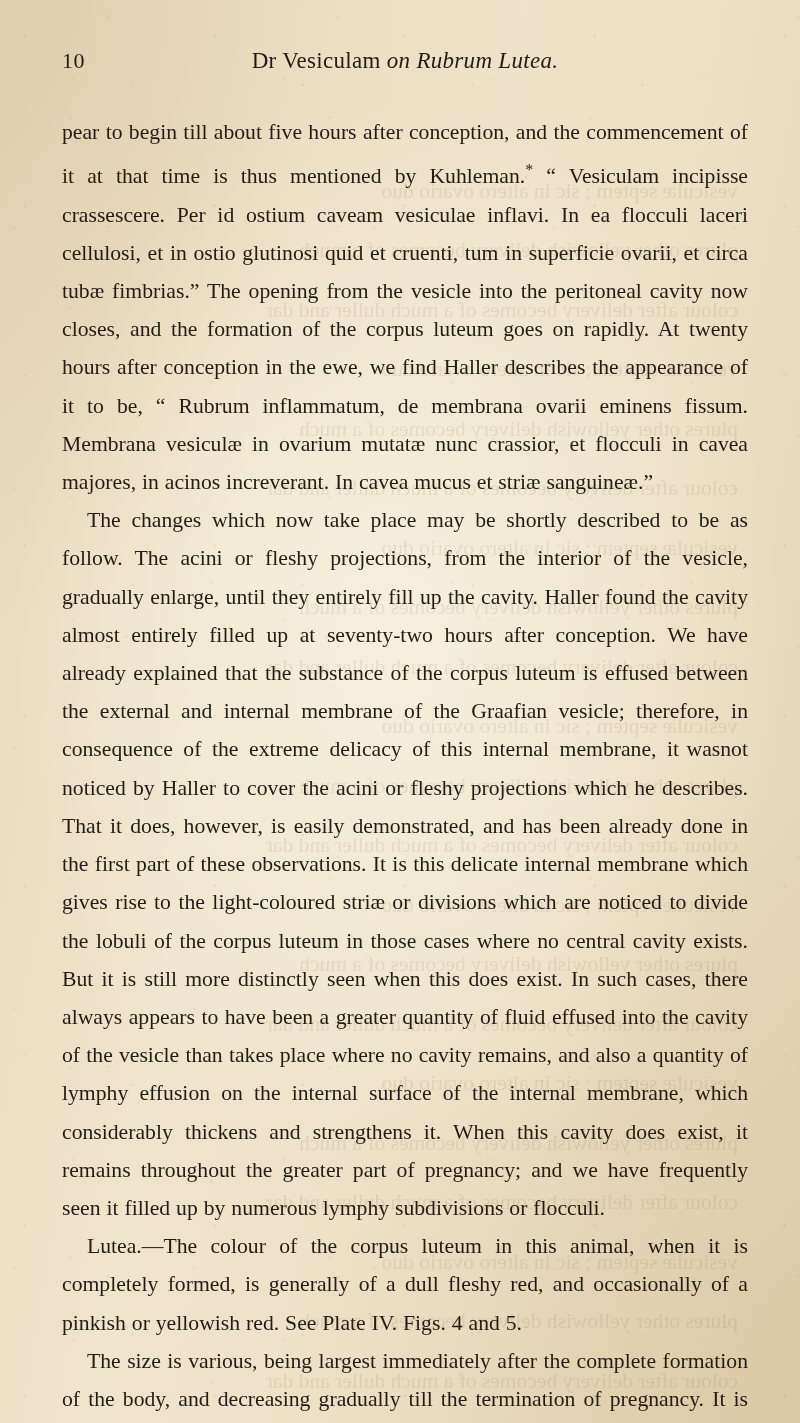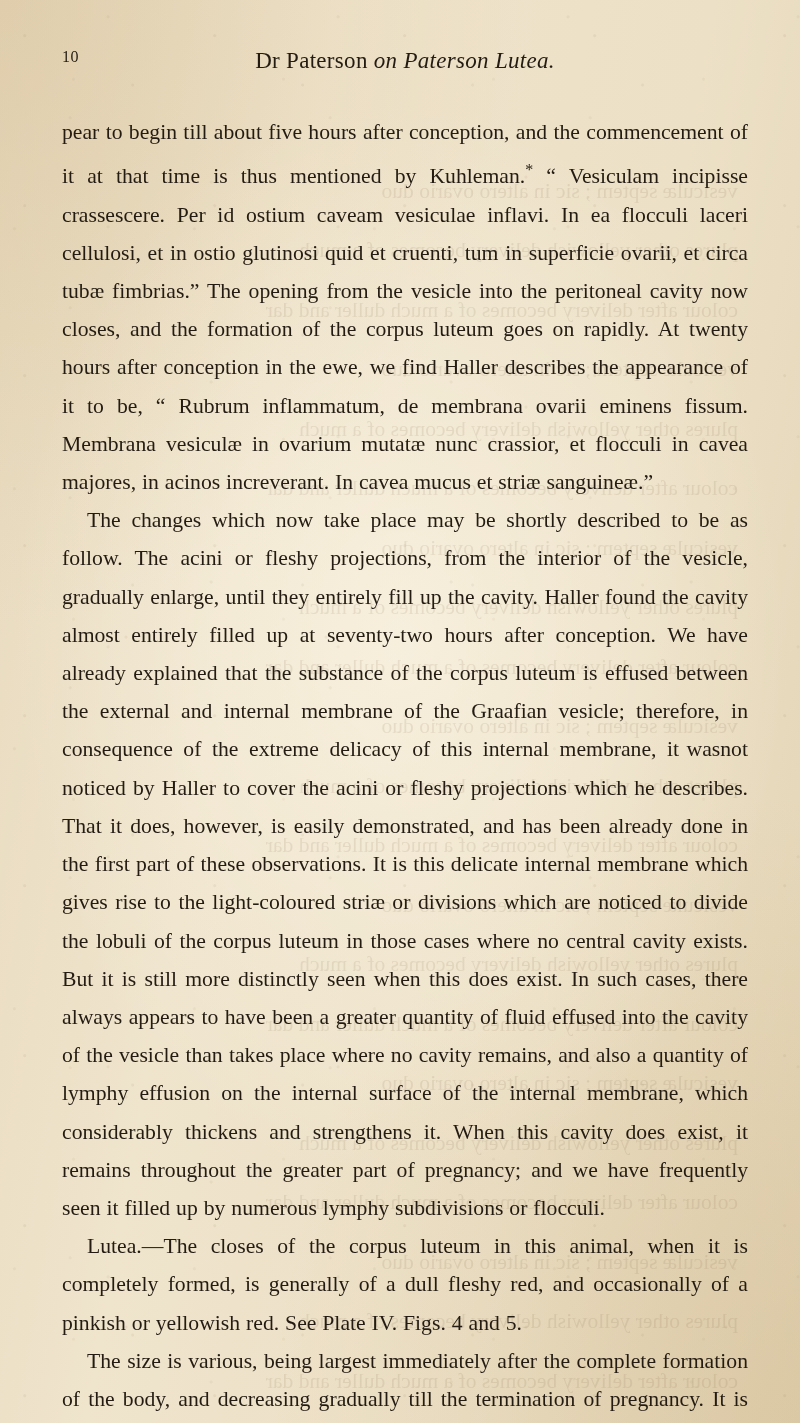--- a/index.html
+++ b/index.html
@@ -73,21 +73,21 @@
 
   .running-head {
     position: relative;
     height: 56px;
     margin-top: 48px;
   }
   .folio {
     position: absolute;
     left: 0;
     top: 0;
-    font-size: 16px;
+    font-size: 22px;
     letter-spacing: 0.5px;
   }
   .head-title {
     position: absolute;
     left: 0;
     top: 0;
     width: 686px;
     text-align: center;
     font-size: 23px;
     letter-spacing: 0.3px;
@@ -147,30 +147,30 @@
       <p>colour after delivery becomes of a much duller and dar</p>
       <p>vesiculæ septem ; sic in altero ovario duo</p>
 
     </div>
   </div>
 
   <div id="content">
 
     <div class="running-head">
       <span class="folio">10</span>
-      <span class="head-title"><span>Dr Paterson </span><span class="it">on Paterson Lutea.</span></span>
+      <span class="head-title"><span>Dr Vesiculam </span><span class="it">on Rubrum Lutea.</span></span>
     </div>
 
     <div class="body-text">
 
       <p class="noindent"><span>pear to begin till about five hours after conception, and the commencement of it at that time is thus mentioned by Kuhleman.</span><span class="fn-marker">*</span><span> “ Vesiculam incipisse crassescere. Per id ostium caveam vesiculae inflavi. In ea flocculi laceri cellulosi, et in ostio glutinosi quid et cruenti, tum in superficie ovarii, et circa tubæ fimbrias.” The opening from the vesicle into the peritoneal cavity now closes, and the formation of the </span><span class="it">corpus luteum</span><span> goes on rapidly. At twenty hours after conception in the ewe, we find Haller describes the appearance of it to be, “ Rubrum inflammatum, de membrana ovarii eminens fissum. Membrana vesiculæ in ovarium mutatæ nunc crassior, et flocculi in cavea majores, in acinos increverant. In cavea mucus et striæ sanguineæ.”</span></p>
 
       <p><span>The changes which now take place may be shortly described to be as follow. The acini or fleshy projections, from the interior of the vesicle, gradually enlarge, until they entirely fill up the cavity. Haller found the cavity almost entirely filled up at seventy-two hours after conception. We have already explained that the substance of the </span><span class="it">corpus luteum</span><span> is effused between the external and internal membrane of the Graafian vesicle; therefore, in consequence of the extreme delicacy of this internal membrane, </span><span class="tight">it wasnot</span><span> noticed by Haller to cover the acini or fleshy projections which he describes. That it does, however, is easily demonstrated, and has been already done in the first part of these observations. It is this delicate internal membrane which gives rise to the light-coloured striæ or divisions which are noticed to divide the lobuli of the </span><span class="it">corpus luteum</span><span> in those cases where no central cavity exists. But it is still more distinctly seen when this does exist. In such cases, there always appears to have been a greater quantity of fluid effused into the cavity of the vesicle than takes place where no cavity remains, and also a quantity of lymphy effusion on the internal surface of the internal membrane, which considerably thickens and strengthens it. When this cavity does exist, it remains throughout the greater part of pregnancy; and we have frequently seen it filled up by numerous lymphy subdivisions or flocculi.</span></p>
 
-      <p><span class="it">Lutea.</span><span>—The closes of the </span><span class="it">corpus luteum</span><span> in this animal, when it is completely formed, is generally of a dull fleshy red, and occasionally of a pinkish or yellowish red. See Plate IV. Figs. 4 and 5.</span></p>
+      <p><span class="it">Lutea.</span><span>—The colour of the </span><span class="it">corpus luteum</span><span> in this animal, when it is completely formed, is generally of a dull fleshy red, and occasionally of a pinkish or yellowish red. See Plate IV. Figs. 4 and 5.</span></p>
 
       <p><span>The size is various, being largest immediately after the complete formation of the body, and decreasing gradually till the termination of pregnancy. It is astonishing, however, how little difference takes place upon it during the course of pregnancy, much less, we would say, than on that of any other animal with which we are conversant.</span></p>
 
     </div>
 
   </div>
 
   <div id="grain"></div>
 </div>
 

